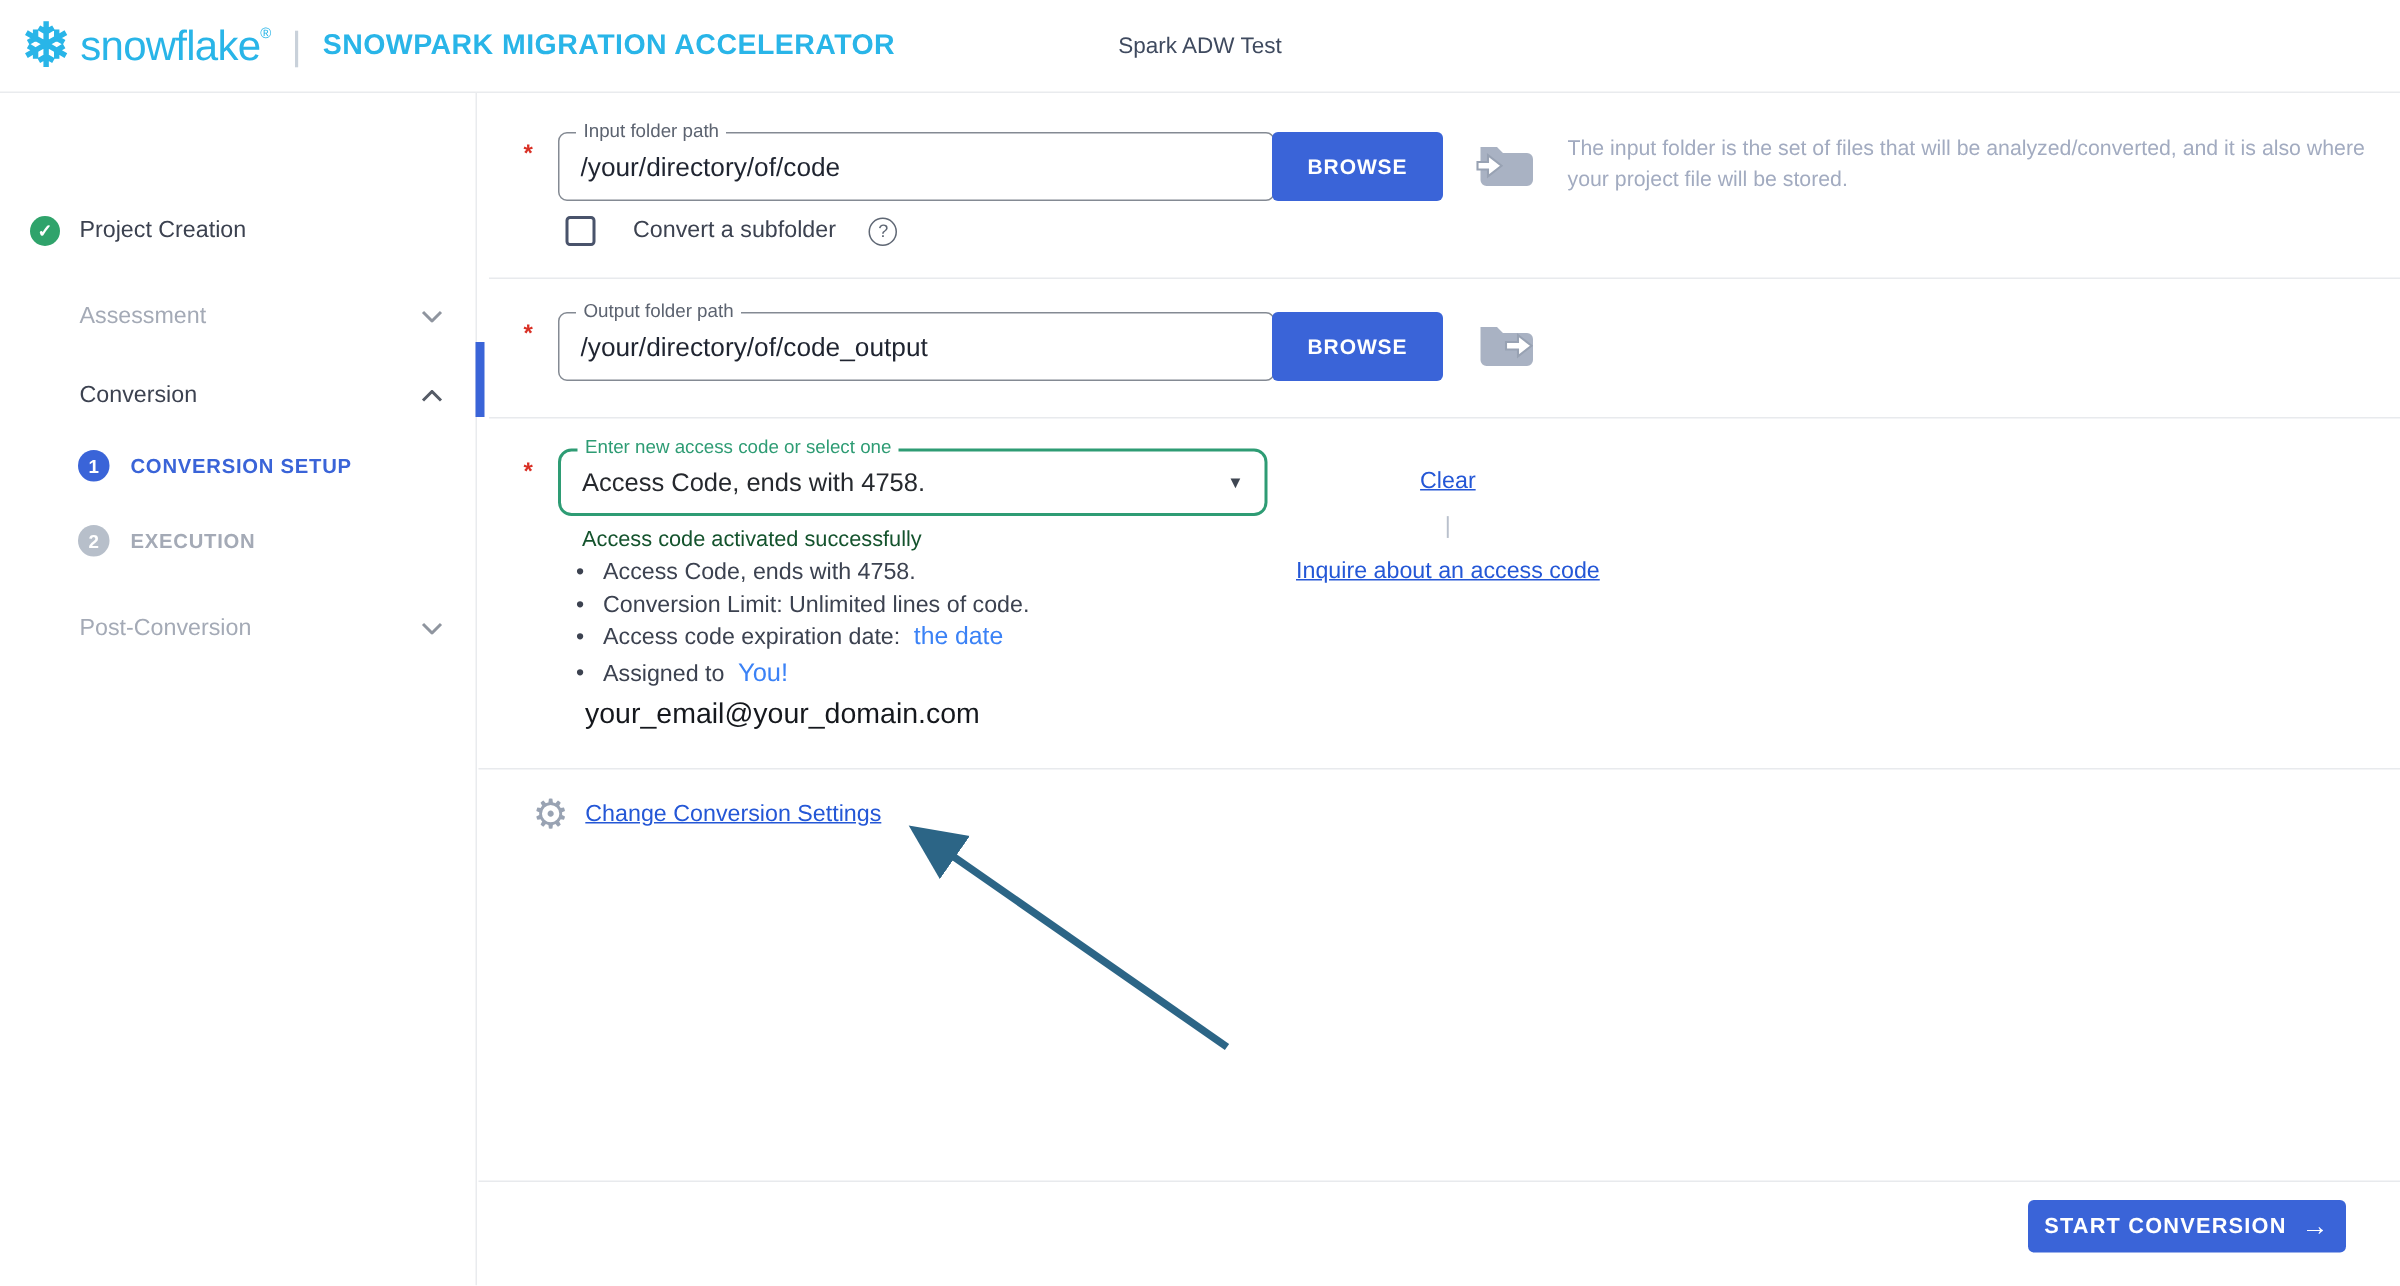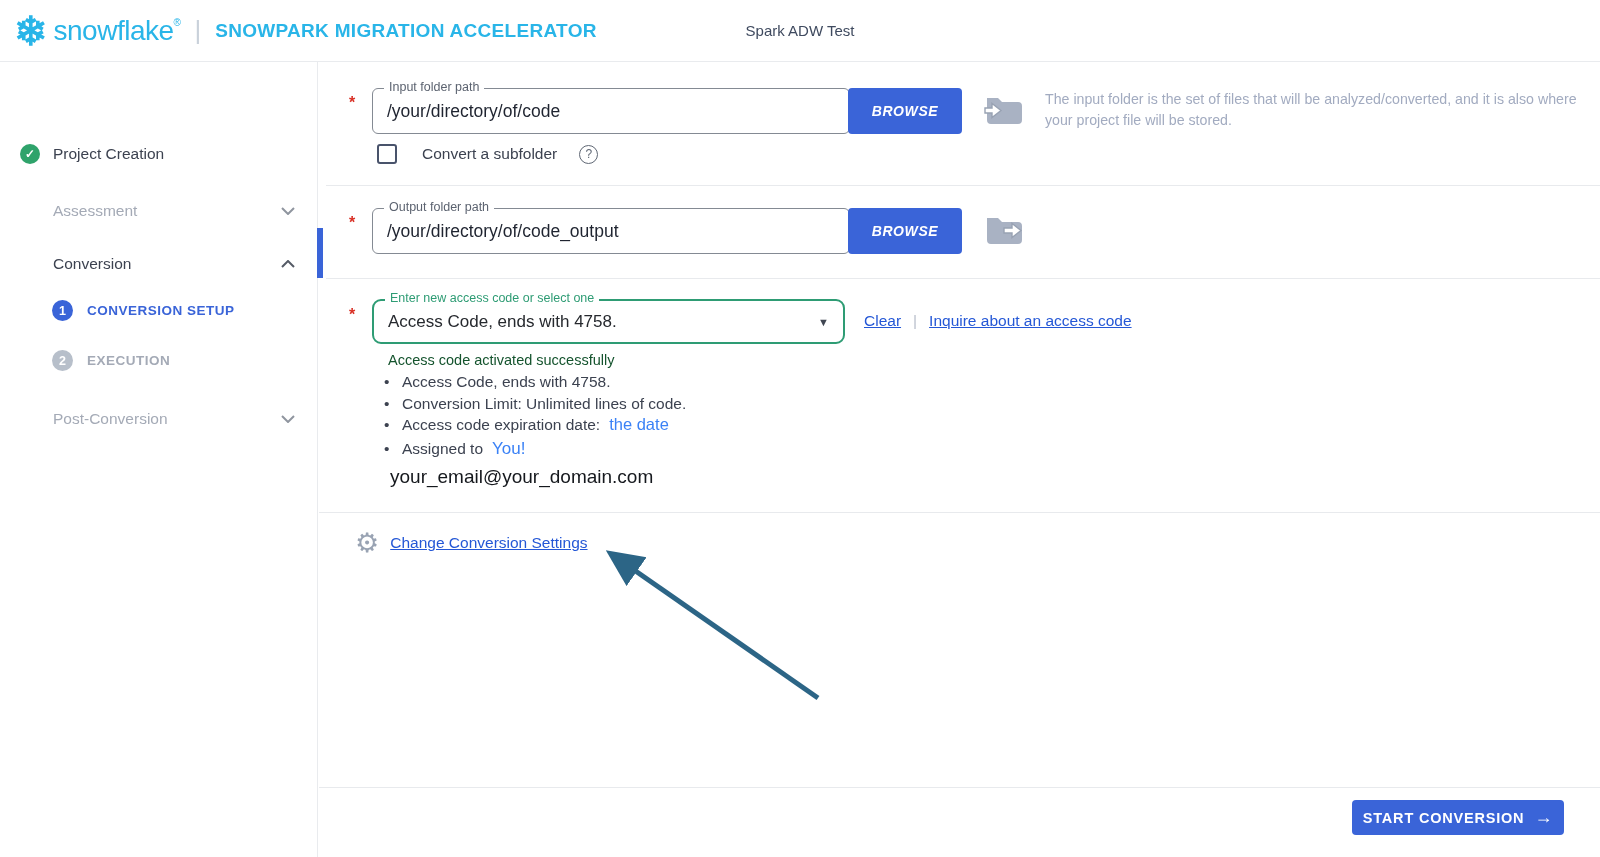--- a/index.html
+++ b/index.html
@@ -53,42 +53,42 @@
   }
   .field-label{
     position:absolute;top:-9px;left:11px;background:#fff;padding:0 5px;font-size:12.5px;color:#5c6370;white-space:nowrap;
   }
   .field input{
     border:none;outline:none;background:transparent;width:100%;height:100%;
     font-family:"Liberation Sans",sans-serif;font-size:17.5px;color:#1f2430;padding:0 14px;box-sizing:border-box;
   }
   .browse-btn{
     position:absolute;width:114px;height:46px;background:#3a64d8;color:#fff;border:none;border-radius:4px;
-    font-family:"Liberation Sans",sans-serif;font-size:14px;font-weight:700;letter-spacing:0.6px;cursor:pointer;z-index:2;font-style:italic;
+    font-family:"Liberation Sans",sans-serif;font-size:14px;font-weight:700;letter-spacing:0.6px;cursor:pointer;z-index:2;
   }
   .helper-text{position:absolute;width:545px;font-size:14.2px;line-height:21px;color:#a2abc0;}
   .divider{position:absolute;left:7px;right:0;height:1px;background:#e8eaed;}
   .cb-row{position:absolute;display:flex;align-items:center;}
   .cb-box{
     width:20px;height:20px;border:2px solid #49536b;border-radius:3px;background:#fff;
     appearance:none;-webkit-appearance:none;margin:0;cursor:pointer;box-sizing:border-box;
   }
   .cb-label{font-size:15.5px;color:#3c4250;margin-left:12px;}
   .help-circle{
     width:19px;height:19px;border-radius:50%;border:1.5px solid #5f6774;color:#5f6774;
     display:inline-flex;align-items:center;justify-content:center;font-size:12px;margin-left:9px;box-sizing:border-box;cursor:pointer;
   }
   
   .select-field{
     position:absolute;width:473px;height:45px;border:2px solid #2e9c74;border-radius:9px;background:#fff;box-sizing:border-box;cursor:pointer;
   }
   .select-field .field-label{color:#2e9c74;top:-10px;}
   .select-value{font-size:17px;color:#26292e;line-height:41px;padding-left:14px;}
   .select-caret{position:absolute;right:14px;top:15px;font-size:11px;color:#3f4652;}
-  .links-row{position:absolute;display:flex;align-items:center;gap:12px;font-size:15.5px;}
+  .links-row{position:absolute;display:flex;align-items:center;gap:12px;font-size:15.5px;flex-direction:column;}
   a.link{color:#2457d6;text-decoration:underline;cursor:pointer;}
   .link-pipe{color:#b9c0cc;}
   .success-msg{position:absolute;font-size:14.5px;color:#14532d;}
   .bullets{position:absolute;margin:0;padding:0;list-style:none;}
   .bullets li{font-size:15.5px;color:#3c4250;line-height:21.5px;padding-left:20px;position:relative;}
   .bullets li::before{content:"•";position:absolute;left:2px;color:#3c4250;}
   .bullets .extra{font-size:16.5px;font-weight:500;color:#3b82f6;margin-left:9px;}
   .bullets li:last-child{line-height:25px;}
   .bullets li:last-child .extra{font-size:17px;}
   .assigned-email{position:absolute;font-size:19px;font-weight:500;color:#15181d;}

